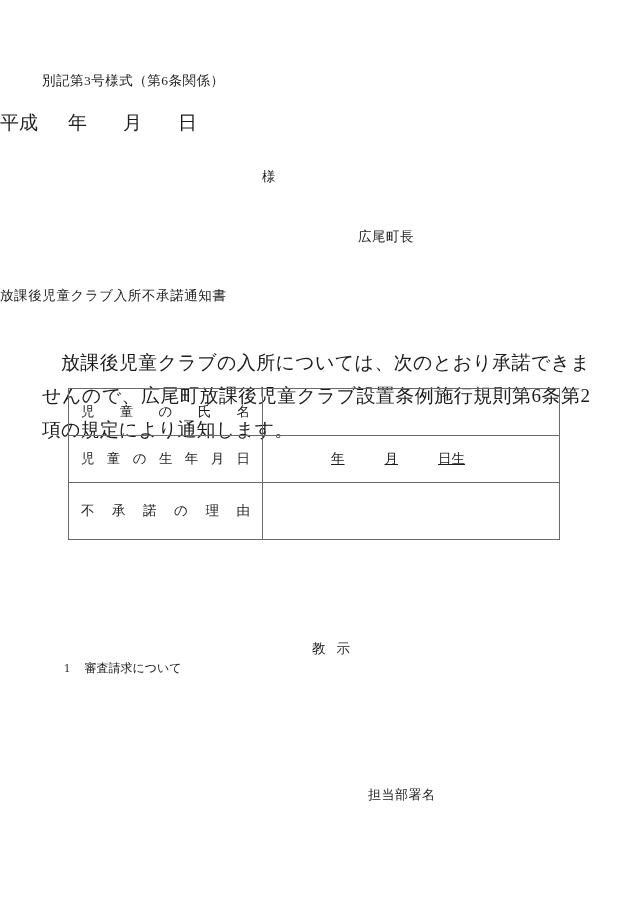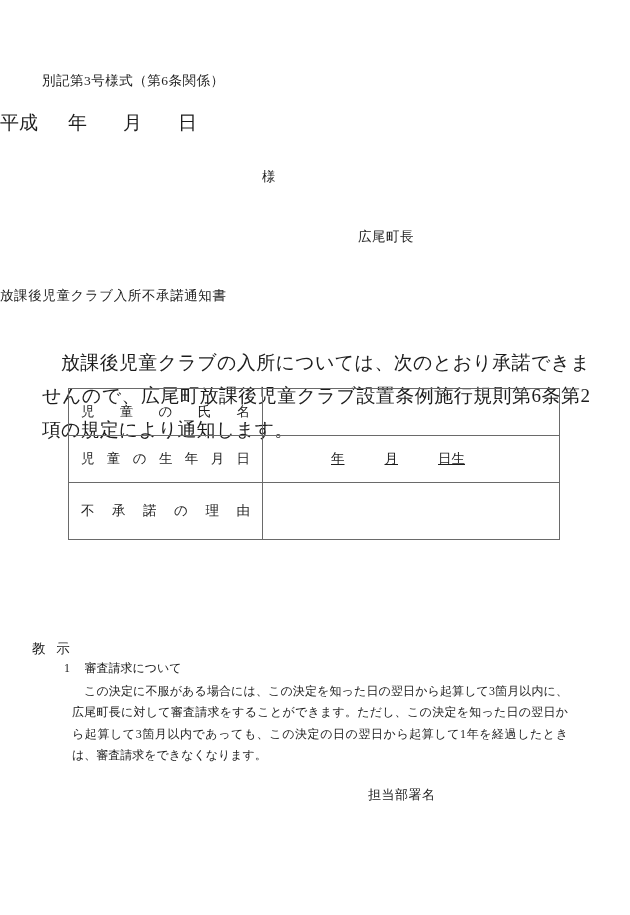--- a/index.html
+++ b/index.html
@@ -123,20 +123,21 @@
   }
   .birth-value .yy { margin-right: 40px; }
   .birth-value .mm { margin-right: 40px; }
 
   
   .instr-heading {
     position: absolute;
     left: 0;
     right: 0;
     top: 640px;
+    text-align: center;
     font-size: 13.5px;
     padding-left: 32px;
   }
   .instr-heading .gap { display: inline-block; width: 0.8em; }
 
   .instr-item-no {
     position: absolute;
     left: 64px;
     top: 660px;
     font-size: 12px;
@@ -234,17 +235,16 @@
   </table>
 
   <div class="instr-heading">
     <span>教</span><span class="gap"></span><span>示</span>
   </div>
 
   <div class="instr-item-no">
     <span>1</span><span class="gap"></span><span>審査請求について</span>
   </div>
 
-  <div class="instr-body">この決定に不服がある場合には、この決定を知った日の翌日から起算して3箇月以内に、広尾町長に対して審査請求をすることができます。ただし、この決定を知った日の翌日から起算して3箇月以内であっても、この決定の日の翌日から起算して1年を経過したときは、審査請求をできなくなります。</div>
 
   <div class="dept">担当部署名</div>
 
 </div>
 
 </body></html>

